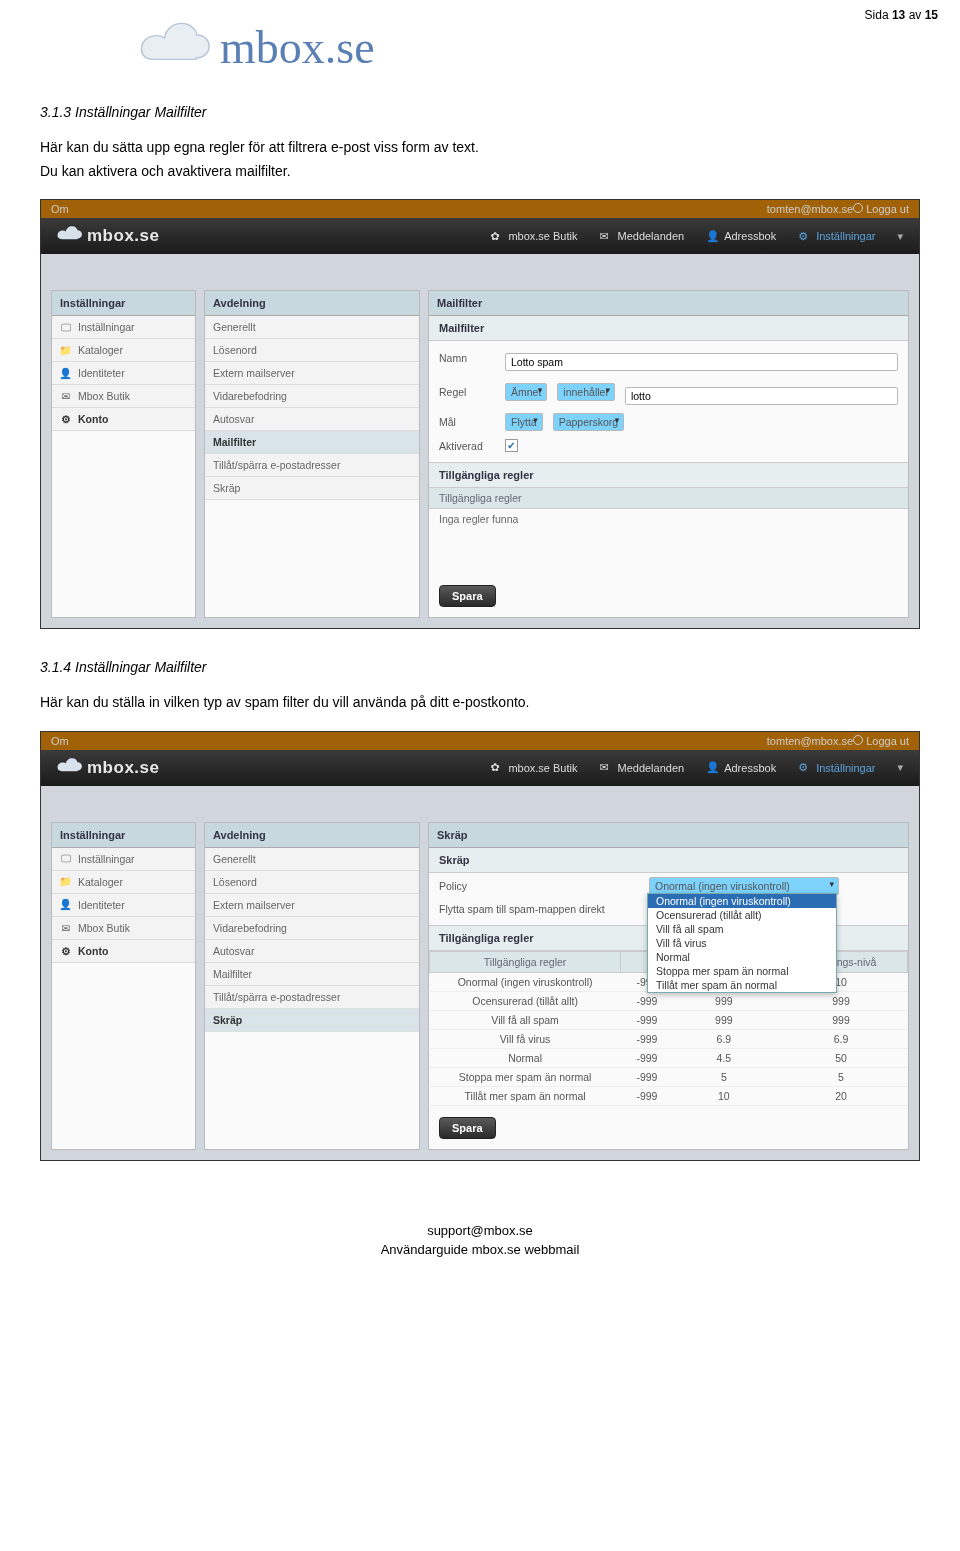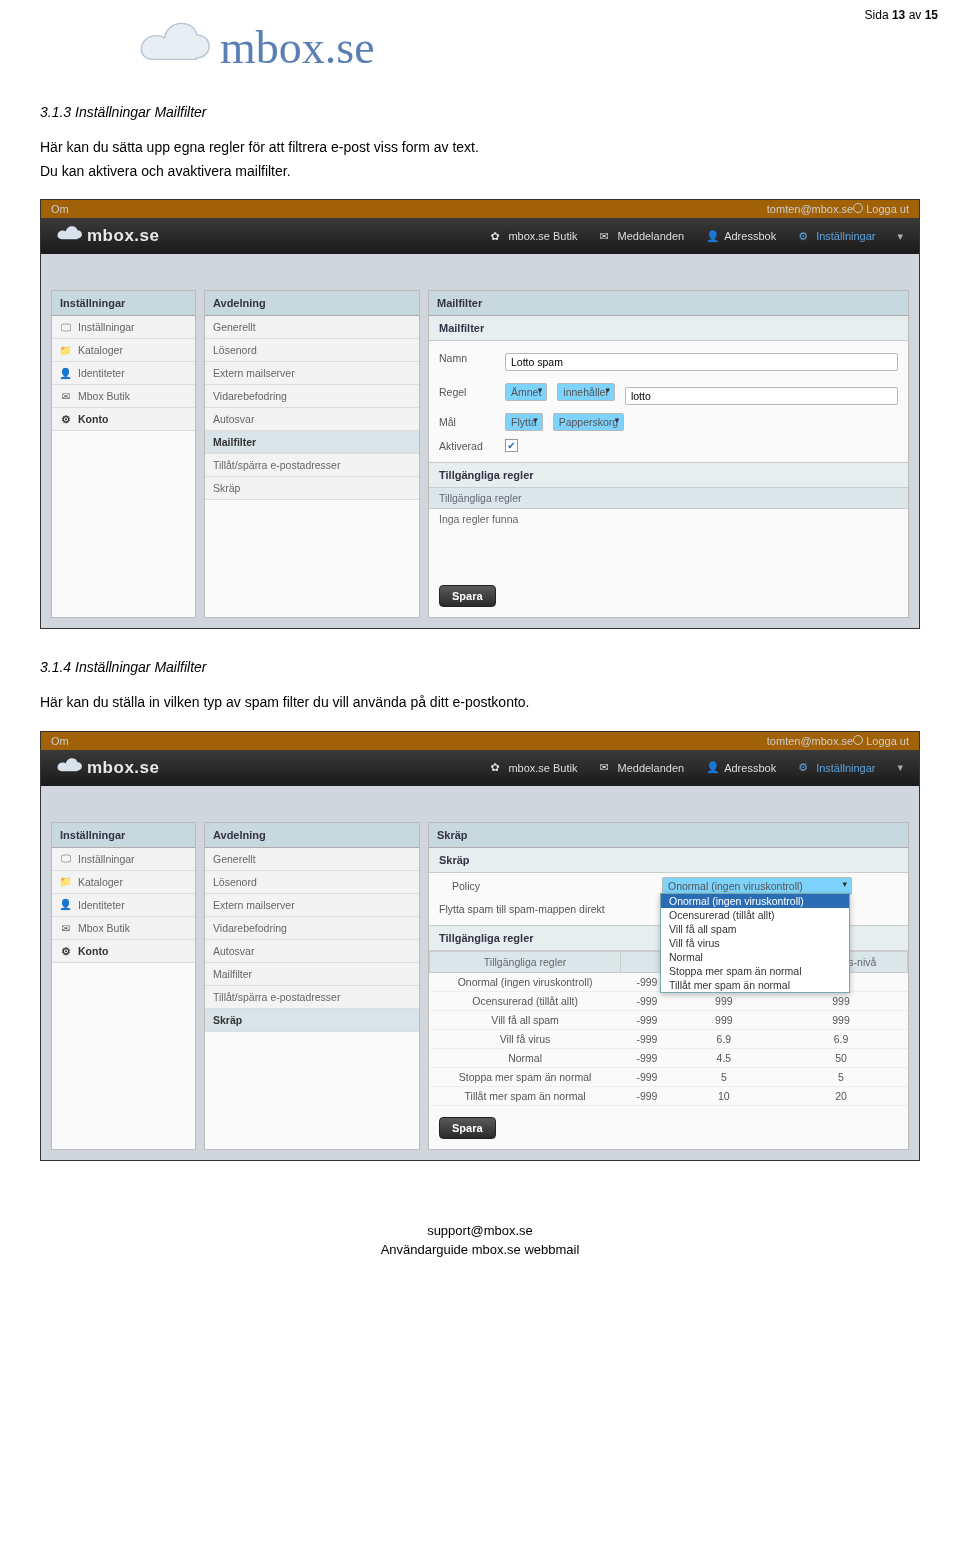--- a/index.html
+++ b/index.html
@@ -277,21 +277,21 @@
         <div class="list-item">
             <span>Tillåt/spärra e-postadresser</span>
           </div>
         <div class="list-item sub-active">
             <span>Skräp</span>
           </div>
       </div>
       <div class="panel right">
         <div class="panel-header">Skräp</div>
         <div class="mf-subhead">Skräp</div>
-        <div class="form-row" style="position:relative;margin-left:13px;">
+        <div class="form-row" style="position:relative;">
           <label style="width:200px;">Policy</label>
           <span class="tin sel" style="width:190px;">Onormal (ingen viruskontroll)</span>
           <div class="dropdown-open" style="left:218px; top:20px; width:190px;">
             <div class="opt sel">Onormal (ingen viruskontroll)</div>
             <div class="opt">Ocensurerad (tillåt allt)</div>
             <div class="opt">Vill få all spam</div>
             <div class="opt">Vill få virus</div>
             <div class="opt">Normal</div>
             <div class="opt">Stoppa mer spam än normal</div>
             <div class="opt">Tillåt mer spam än normal</div>

